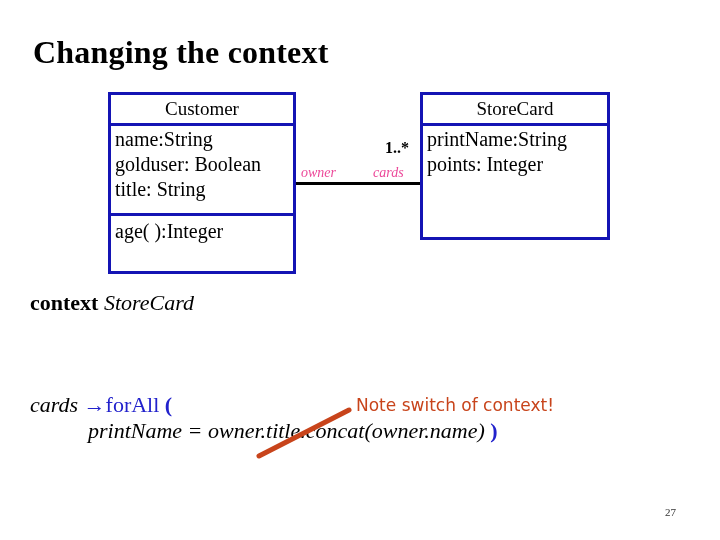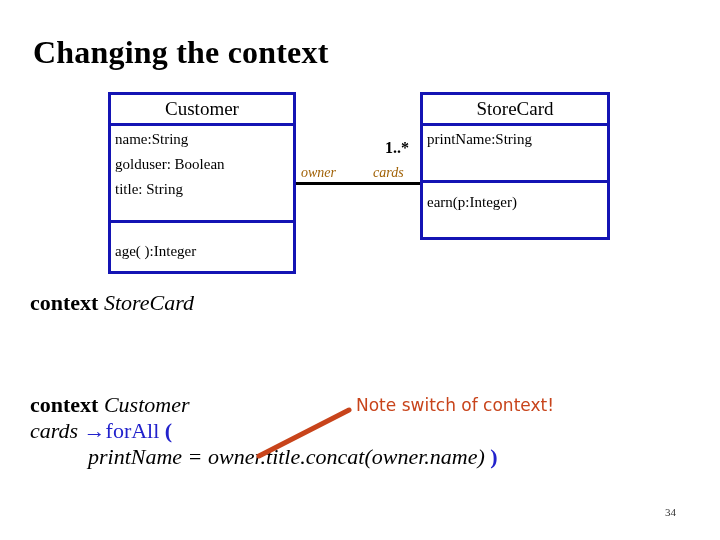--- a/index.html
+++ b/index.html
@@ -38,21 +38,21 @@
     position: absolute;
     border: 3px solid #1414b4;
     background: #ffffff;
     box-sizing: border-box;
   }
   .uml-compartment {
     box-sizing: border-box;
     padding: 1px 4px 2px 4px;
     color: #000000;
     font-family: "Liberation Serif", serif;
-    font-size: 15px;
+    font-size: 20px;
     line-height: 25px;
   }
   .uml-compartment.divider {
     border-top: 3px solid #1414b4;
   }
   .uml-name {
     text-align: center;
     font-size: 19px;
     line-height: 24px;
     padding-top: 2px;
@@ -66,22 +66,22 @@
     left: 108px;
     top: 92px;
     width: 188px;
     height: 182px;
   }
   #customer-attrs {
     height: 86px;
   }
   #customer-ops {
     height: 37px;
-    margin-top: 11px;
-    padding-top: 16px;
+    margin-top: 4px;
+    padding-top: 3px;
   }
   #storecard-class {
     left: 420px;
     top: 92px;
     width: 190px;
     height: 148px;
   }
   #storecard-attrs {
     height: 57px;
   }
@@ -97,21 +97,21 @@
     top: 182px;
     width: 124px;
     height: 3px;
     background: #000000;
   }
   .assoc-role {
     position: absolute;
     font-family: "Liberation Serif", serif;
     font-style: italic;
     font-size: 14px;
-    color: #a16207;
+    color: #ec4899;
     white-space: nowrap;
   }
   #role-owner {
     left: 301px;
     top: 165px;
   }
   #role-cards {
     left: 373px;
     top: 165px;
   }
@@ -214,54 +214,48 @@
     </div>
     <div class="uml-compartment divider" id="customer-ops">
       <div class="uml-feature">age( ):Integer</div>
     </div>
   </div>
 
   <div class="uml-class" id="storecard-class">
     <div class="uml-compartment uml-name">StoreCard</div>
     <div class="uml-compartment divider" id="storecard-attrs">
       <div class="uml-feature">printName:String</div>
-    </div>
-    <div class="uml-compartment divider" id="storecard-ops">
-      <div class="uml-feature">earn(p:Integer)</div>
+      <div class="uml-feature">points: Integer</div>
     </div>
   </div>
 
   <div id="association-line"></div>
   <div class="assoc-role" id="role-owner">owner</div>
   <div class="assoc-role" id="role-cards">cards</div>
   <div id="multiplicity-cards">1..*</div>
 
   <div class="ocl-block" id="ocl-storecard">
     <div class="ocl-line">
       <span class="kw">context</span>
       <span class="expr">StoreCard</span>
     </div>
   </div>
 
   <div class="ocl-block" id="ocl-customer">
     <div class="ocl-line">
-      <span class="kw">context</span>
-      <span class="expr">Customer</span>
-    </div>
-    <div class="ocl-line">
       <span class="expr">cards</span>
       <span class="blue-arrow">→</span><span class="blue-op">forAll</span>
       <span class="blue-paren">(</span>
     </div>
     <div class="ocl-line" id="ocl-body-line">
       <span class="expr">printName = owner.title.concat(owner.name)</span>
       <span class="blue-paren">)</span>
     </div>
   </div>
 
   <div id="note-text">Note switch of context!</div>
   <svg id="note-arrow" viewBox="0 0 100 62">
     <line x1="4" y1="58" x2="94" y2="12" stroke="#c8441b" stroke-width="5" stroke-linecap="round"></line>
   </svg>
 
-  <div id="page-number">34</div>
+  <div id="page-number">27</div>
 
 </div>
 
 </body></html>

